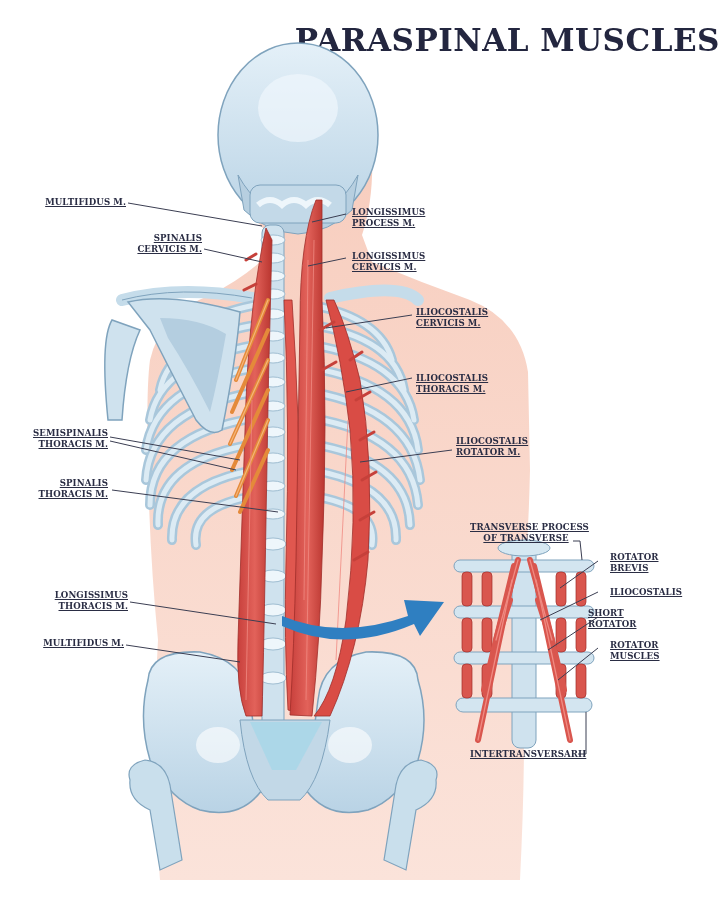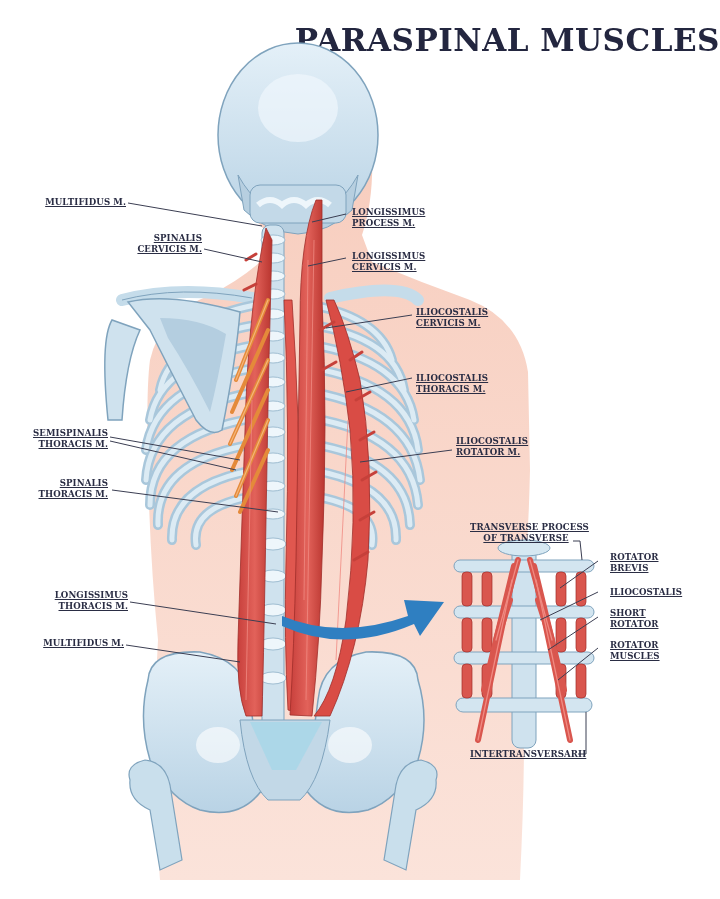--- a/index.html
+++ b/index.html
@@ -302,21 +302,21 @@
   <span>TRANSVERSE PROCESS</span>
   <span>OF TRANSVERSE</span>
 </div>
 <div class="lbl" style="left:610px; top:552px;">
   <span>ROTATOR</span>
   <span>BREVIS</span>
 </div>
 <div class="lbl" style="left:610px; top:587px;">
   <span>ILIOCOSTALIS</span>
 </div>
-<div class="lbl" style="left:610px; top:608px;">
+<div class="lbl" style="left:588px; top:608px;">
   <span>SHORT</span>
   <span>ROTATOR</span>
 </div>
 <div class="lbl" style="left:610px; top:640px;">
   <span>ROTATOR</span>
   <span>MUSCLES</span>
 </div>
 <div class="lbl" style="left:470px; top:749px;">
   <span>INTERTRANSVERSARII</span>
 </div>

